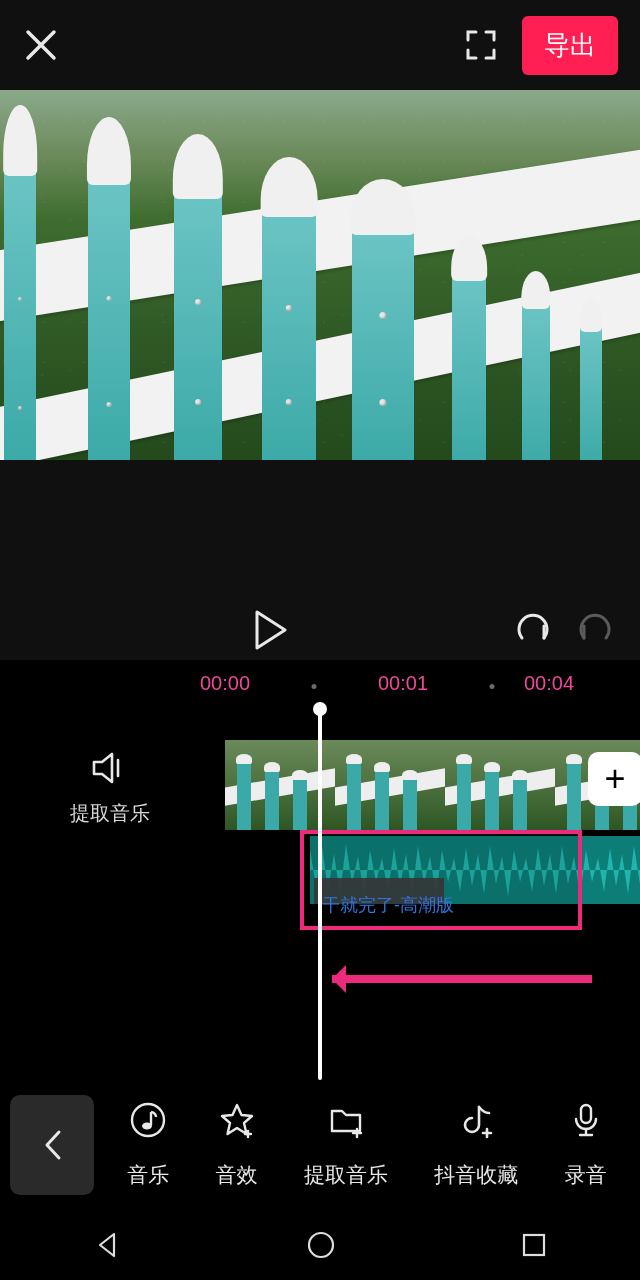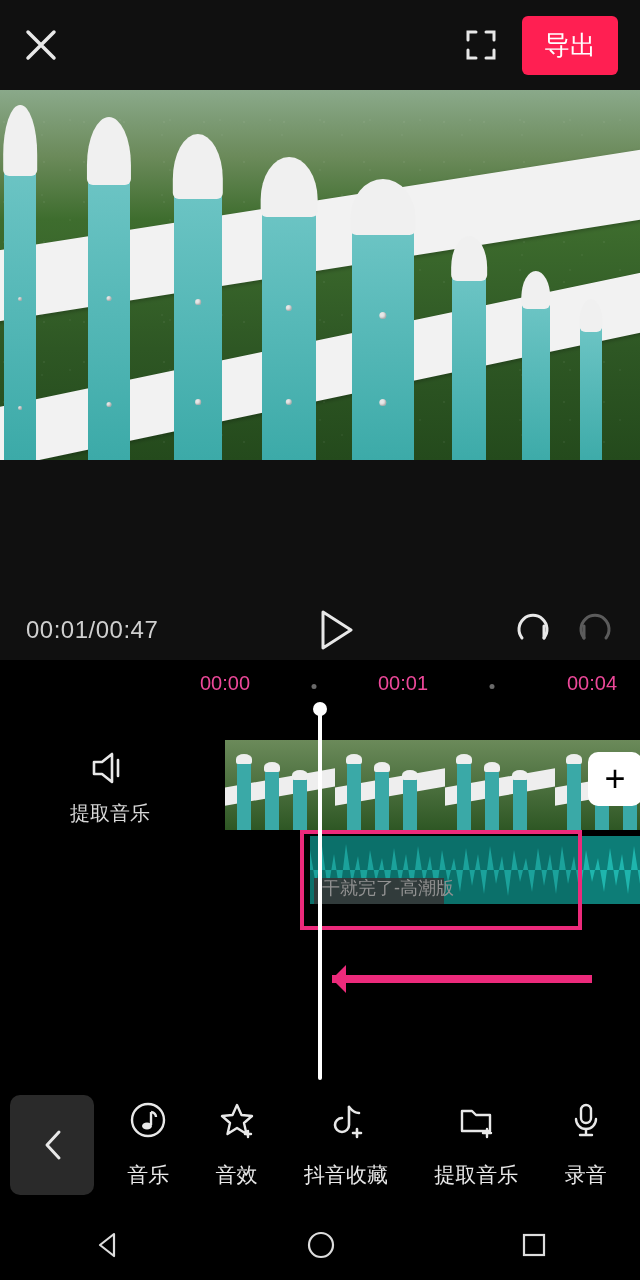--- a/index.html
+++ b/index.html
@@ -55,21 +55,21 @@
   .thumb{flex:0 0 110px;height:90px;background:linear-gradient(#6b8a5a,#2e5724);position:relative;overflow:hidden;}
   .thumb .mini-rail{position:absolute;left:-10px;right:-10px;top:38px;height:18px;background:#eee;transform:rotateZ(-10deg);}
   .thumb .mini-post{position:absolute;bottom:0;width:14px;background:#3aa9a7;border-radius:3px 3px 0 0;}
   .thumb .mini-post::before{content:"";position:absolute;left:-1px;right:-1px;top:-6px;height:10px;background:#eee;border-radius:50% 50% 2px 2px;}
   .add-clip{position:absolute;top:92px;right:-2px;width:54px;height:54px;background:#fff;border-radius:10px;display:flex;align-items:center;justify-content:center;color:#000;font-size:36px;font-weight:300;}
 
   .audio-sel{position:absolute;top:170px;left:300px;width:282px;height:100px;border:4px solid #ec2a7b;background:rgba(0,0,0,.1);}
   .wave{position:absolute;top:176px;left:310px;right:0;height:68px;overflow:hidden;}
   .wave svg{display:block;}
   .atitle-bg{position:absolute;top:218px;left:314px;width:130px;height:26px;background:rgba(60,60,60,.9);} 
-  .atitle{position:absolute;top:216px;left:322px;color:#a3a3a3;font-size:18px;white-space:nowrap;}
+  .atitle{position:absolute;top:233px;left:322px;color:#3b82f6;font-size:18px;white-space:nowrap;}
 
   .playhead{position:absolute;top:46px;bottom:0;left:318px;width:4px;background:#fff;border-radius:2px;}
   .playhead::before{content:"";position:absolute;top:-4px;left:-5px;width:14px;height:14px;background:#fff;border-radius:50%;}
 
   .arrow-ann{position:absolute;top:315px;left:332px;width:260px;height:8px;background:#ec2a7b;}
   .arrow-ann::before{content:"";position:absolute;left:-14px;top:-10px;border:14px solid transparent;border-right-color:#ec2a7b;}
 
   
   .toolbar{height:130px;background:#000;display:flex;align-items:center;}
   .back-chip{width:84px;height:100px;margin:0 10px;background:#2a2a2a;border-radius:10px;display:flex;align-items:center;justify-content:center;}
@@ -132,23 +132,20 @@
         </div>
       <div class="post" style="left:452px;width:34px;height:205px;"></div>
       <div class="post" style="left:522px;width:28px;height:175px;"></div>
       <div class="post" style="left:580px;width:22px;height:150px;"></div>
     </div>
   </div>
 
   <div class="preview-gap"></div>
 
   <div class="playrow">
-    <div class="timecode">
-      <span>00:01</span>/<span>00:47</span>
-    </div>
     <div class="play-center">
       <div class="play-ic">
         <svg width="34" height="40" viewBox="0 0 34 40">
             <path d="M4 2 L32 20 L4 38 Z" fill="none" stroke="#e8e8e8" stroke-width="3" stroke-linejoin="round"></path>
           </svg>
       </div>
     </div>
     <div class="undo-redo">
       <div>
         <svg width="36" height="32" viewBox="0 0 36 32" fill="none" stroke="#e8e8e8" stroke-width="3" stroke-linecap="round">
@@ -164,21 +161,21 @@
       </div>
     </div>
   </div>
 
   <div class="timeline">
     <div class="ruler">
       <span style="left:225px">00:00</span>
       <span class="dot" style="left:314px"></span>
       <span style="left:403px">00:01</span>
       <span class="dot" style="left:492px"></span>
-      <span style="left:592px">00:04</span>
+      <span style="left:549px">00:04</span>
     </div>
 
     <div class="mute-col">
       <svg width="40" height="36" viewBox="0 0 40 36" fill="none" stroke="#e8e8e8" stroke-width="2.6">
         <path d="M4 12 H12 L22 4 V32 L12 24 H4 Z" stroke-linejoin="round"></path>
         <path d="M28 10 V26" stroke-linecap="round"></path>
       </svg>
       <span class="lbl">提取音乐</span>
     </div>
 
@@ -245,36 +242,36 @@
         <span>音乐</span>
       </div>
       <div class="tool">
         <svg width="38" height="38" viewBox="0 0 38 38" fill="none" stroke="#e8e8e8" stroke-width="2.4">
             <path d="M19 4 L23.5 14 L34 15 L26 22 L28.5 33 L19 27 L9.5 33 L12 22 L4 15 L14.5 14 Z" stroke-linejoin="round"></path>
             <path d="M30 30 V36 M33 33 H27" stroke-linecap="round"></path>
           </svg>
         <span>音效</span>
       </div>
       <div class="tool">
+        <svg width="38" height="38" viewBox="0 0 38 38" fill="none" stroke="#e8e8e8" stroke-width="2.4">
+            <path d="M5 11 V30 H33 V14 H19 L15 10 H5 Z" stroke-linejoin="round"></path>
+            <path d="M30 28 V36 M34 32 H26" stroke-linecap="round"></path>
+          </svg>
+        <span>提取音乐</span>
+      </div>
+      <div class="tool">
         <svg width="38" height="38" viewBox="0 0 38 38" fill="none" stroke="#e8e8e8" stroke-width="2.6">
             <path d="M22 6 V24 A7 7 0 1 1 15 17" stroke-linecap="round"></path>
             <path d="M22 6 Q27 12 32 12" stroke-linecap="round"></path>
             <path d="M30 28 V36 M34 32 H26" stroke-linecap="round"></path>
           </svg>
         <span>抖音收藏</span>
       </div>
       <div class="tool">
         <svg width="38" height="38" viewBox="0 0 38 38" fill="none" stroke="#e8e8e8" stroke-width="2.4">
-            <path d="M5 11 V30 H33 V14 H19 L15 10 H5 Z" stroke-linejoin="round"></path>
-            <path d="M30 28 V36 M34 32 H26" stroke-linecap="round"></path>
-          </svg>
-        <span>提取音乐</span>
-      </div>
-      <div class="tool">
-        <svg width="38" height="38" viewBox="0 0 38 38" fill="none" stroke="#e8e8e8" stroke-width="2.4">
             <rect x="14" y="4" width="10" height="18" rx="5"></rect>
             <path d="M9 18 A10 10 0 0 0 29 18" stroke-linecap="round"></path>
             <path d="M19 28 V34 M13 34 H25" stroke-linecap="round"></path>
           </svg>
         <span>录音</span>
       </div>
     </div>
   </div>
 
   <div class="navbar">

